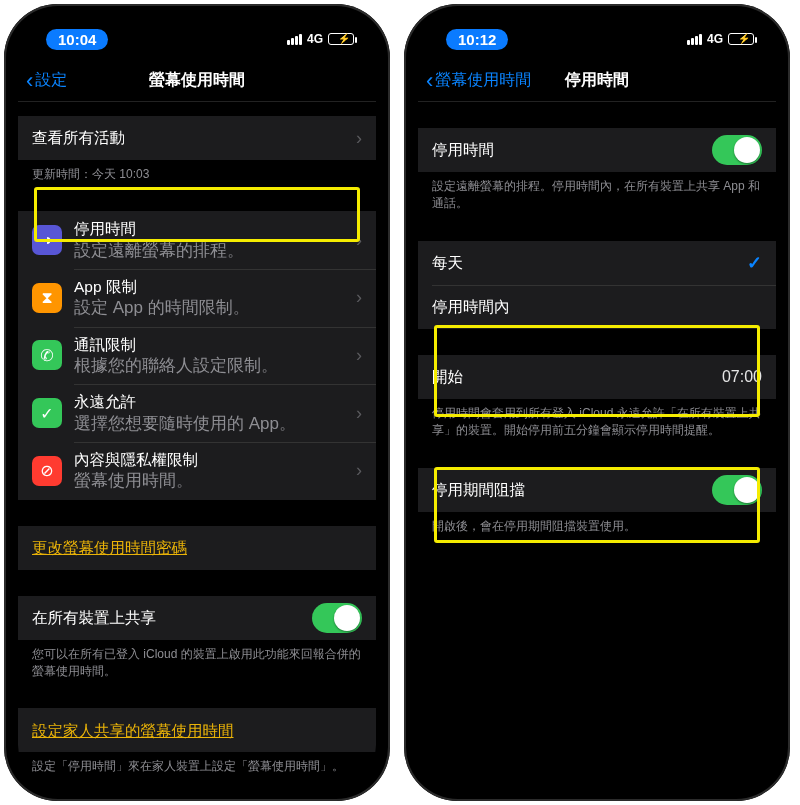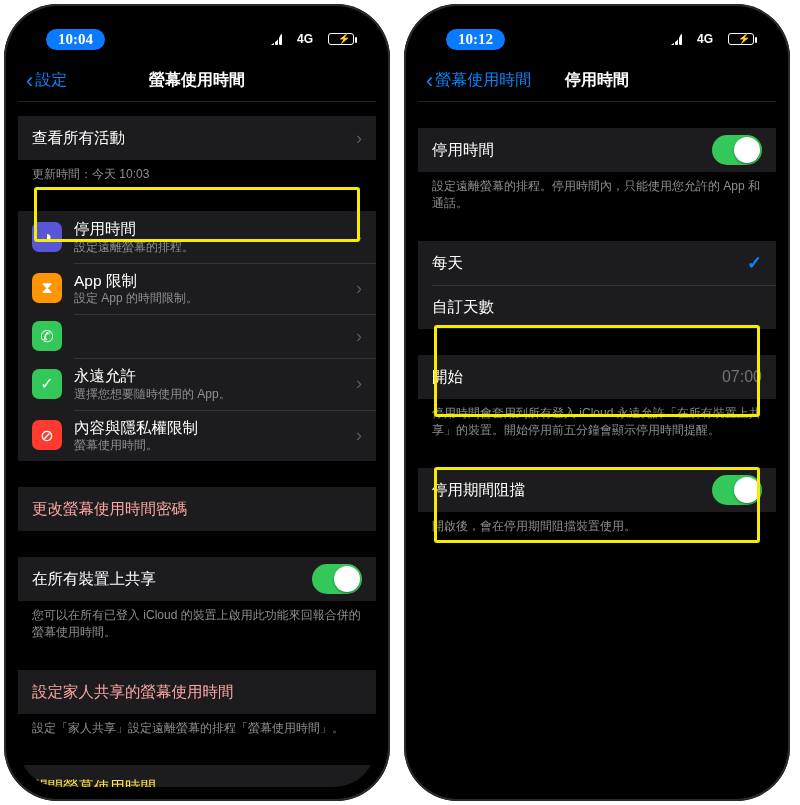--- a/index.html
+++ b/index.html
@@ -49,23 +49,22 @@
     padding: 0 22px 0 28px;
     font-size: 15px;
     font-weight: 600;
   }
   .time-pill {
     background: #0a7bff;
     color: #fff;
     padding: 2px 12px;
     border-radius: 14px;
     font-size: 15px;
-    font-family: Liberation Serif, serif;
-  }
-  .sb-right { display: flex; align-items: center; gap: 15px; font-size: 12px; }
+  }
+  .sb-right { display: flex; align-items: center; gap: 5px; font-size: 12px; }
   .sig-bars { display: inline-flex; gap: 1px; align-items: flex-end; }
   .sig-bars i { width: 3px; background:#fff; display:inline-block; border-radius:1px;}
   .sig-bars i:nth-child(1){height:5px}
   .sig-bars i:nth-child(2){height:7px}
   .sig-bars i:nth-child(3){height:9px}
   .sig-bars i:nth-child(4){height:11px}
   .battery {
     width: 26px; height: 12px;
     border: 1px solid #fff;
     border-radius: 3px;
@@ -110,41 +109,41 @@
     padding: 0 14px;
     position: relative;
   }
   .cell + .cell::before {
     content:""; position:absolute; top:0; left:14px; right:0;
     height:0.5px; background:#333;
   }
   .cell.withicon + .cell.withicon::before { left: 56px; }
   .chev { color: #5a5a5e; font-size: 18px; }
   .cell-right { margin-left: auto; display:flex; align-items:center; gap:8px;}
-  .val { color: #737373; font-size: 16px; }
+  .val { color: #e5e5e5; font-size: 16px; }
   .check { color:#0a84ff; font-size:18px; font-weight:600;}
   .footer {
     font-size: 12px;
     color: #8e8e93;
     padding: 6px 14px 28px;
     line-height: 1.45;
   }
   .icon-box {
     width: 30px; height: 30px;
     border-radius: 7px;
     margin-right: 12px;
     display:flex; align-items:center; justify-content:center;
     flex-shrink:0;
     font-size: 16px;
   }
   .title-line { font-size: 15.5px; line-height:1.25; }
-  .sub-line { font-size: 12px; color:#8e8e93; line-height:1.25; margin-top:1px;}
+  .sub-line { font-size: 17px; color:#8e8e93; line-height:1.25; margin-top:1px;}
   .cell-body { display:flex; flex-direction:column; padding: 8px 0; }
   .grp-gap { height: 26px; }
-  .link-blue .title-line { color:#fca5a5; }
+  .link-blue .title-line { color:#eab308;text-decoration:underline; }
   .link-red  .title-line { color:#fde047; }
   .toggle {
     width: 50px; height: 30px;
     background: #34c759;
     border-radius: 15px;
     position: relative;
   }
   .toggle::after{
     content:""; position:absolute; right:2px; top:2px;
     width:26px; height:26px; background:#fff; border-radius:50%;
@@ -215,20 +214,24 @@
         <div class="cell-body">
           <span class="title-line">App 限制</span>
           <span class="sub-line">設定 App 的時間限制。</span>
         </div>
         <span class="cell-right chev">›</span>
       </div>
       <div class="cell withicon">
         <div class="icon-box" style="background:#34c759">
             <span>✆</span>
           </div>
+        <div class="cell-body">
+          <span class="title-line">通訊限制</span>
+          <span class="sub-line">根據您的聯絡人設定限制。</span>
+        </div>
         <span class="cell-right chev">›</span>
       </div>
       <div class="cell withicon">
         <div class="icon-box" style="background:#34c759">
             <span>✓</span>
           </div>
         <div class="cell-body">
           <span class="title-line">永遠允許</span>
           <span class="sub-line">選擇您想要隨時使用的 App。</span>
         </div>
@@ -261,21 +264,21 @@
             <div class="toggle"></div>
           </div>
       </div>
       <div class="footer">您可以在所有已登入 iCloud 的裝置上啟用此功能來回報合併的螢幕使用時間。</div>
 
       <div class="cell link-blue">
         <div class="cell-body">
             <span class="title-line">設定家人共享的螢幕使用時間</span>
           </div>
       </div>
-      <div class="footer">設定「家人共享」設定遠離螢幕的排程「螢幕使用時間」。</div>
+      <div class="footer">設定「停用時間」來在家人裝置上設定「螢幕使用時間」。</div>
 
       <div class="cell link-red">
         <div class="cell-body">
             <span class="title-line">關閉螢幕使用時間</span>
           </div>
       </div>
 
     </div>
 
     <div class="hl" style="left:16px; right:16px; top:169px; height:55px;"></div>
@@ -312,33 +315,33 @@
 
       <div class="grp-gap"></div>
       <div class="cell">
         <div class="cell-body">
             <span class="title-line">停用時間</span>
           </div>
         <div class="cell-right">
             <div class="toggle"></div>
           </div>
       </div>
-      <div class="footer">設定遠離螢幕的排程。停用時間內，只能使用您允許的 App 和通話。</div>
+      <div class="footer">設定遠離螢幕的排程。停用時間內，在所有裝置上共享 App 和通話。</div>
 
       <div class="cell">
         <div class="cell-body">
             <span class="title-line">每天</span>
           </div>
         <div class="cell-right">
             <span class="check">✓</span>
           </div>
       </div>
       <div class="cell">
         <div class="cell-body">
-            <span class="title-line">自訂天數</span>
+            <span class="title-line">停用時間內</span>
           </div>
       </div>
 
       <div class="grp-gap"></div>
       <div id="r-start" class="cell">
         <div class="cell-body">
             <span class="title-line">開始</span>
           </div>
         <div class="cell-right">
             <span class="val">07:00</span>

